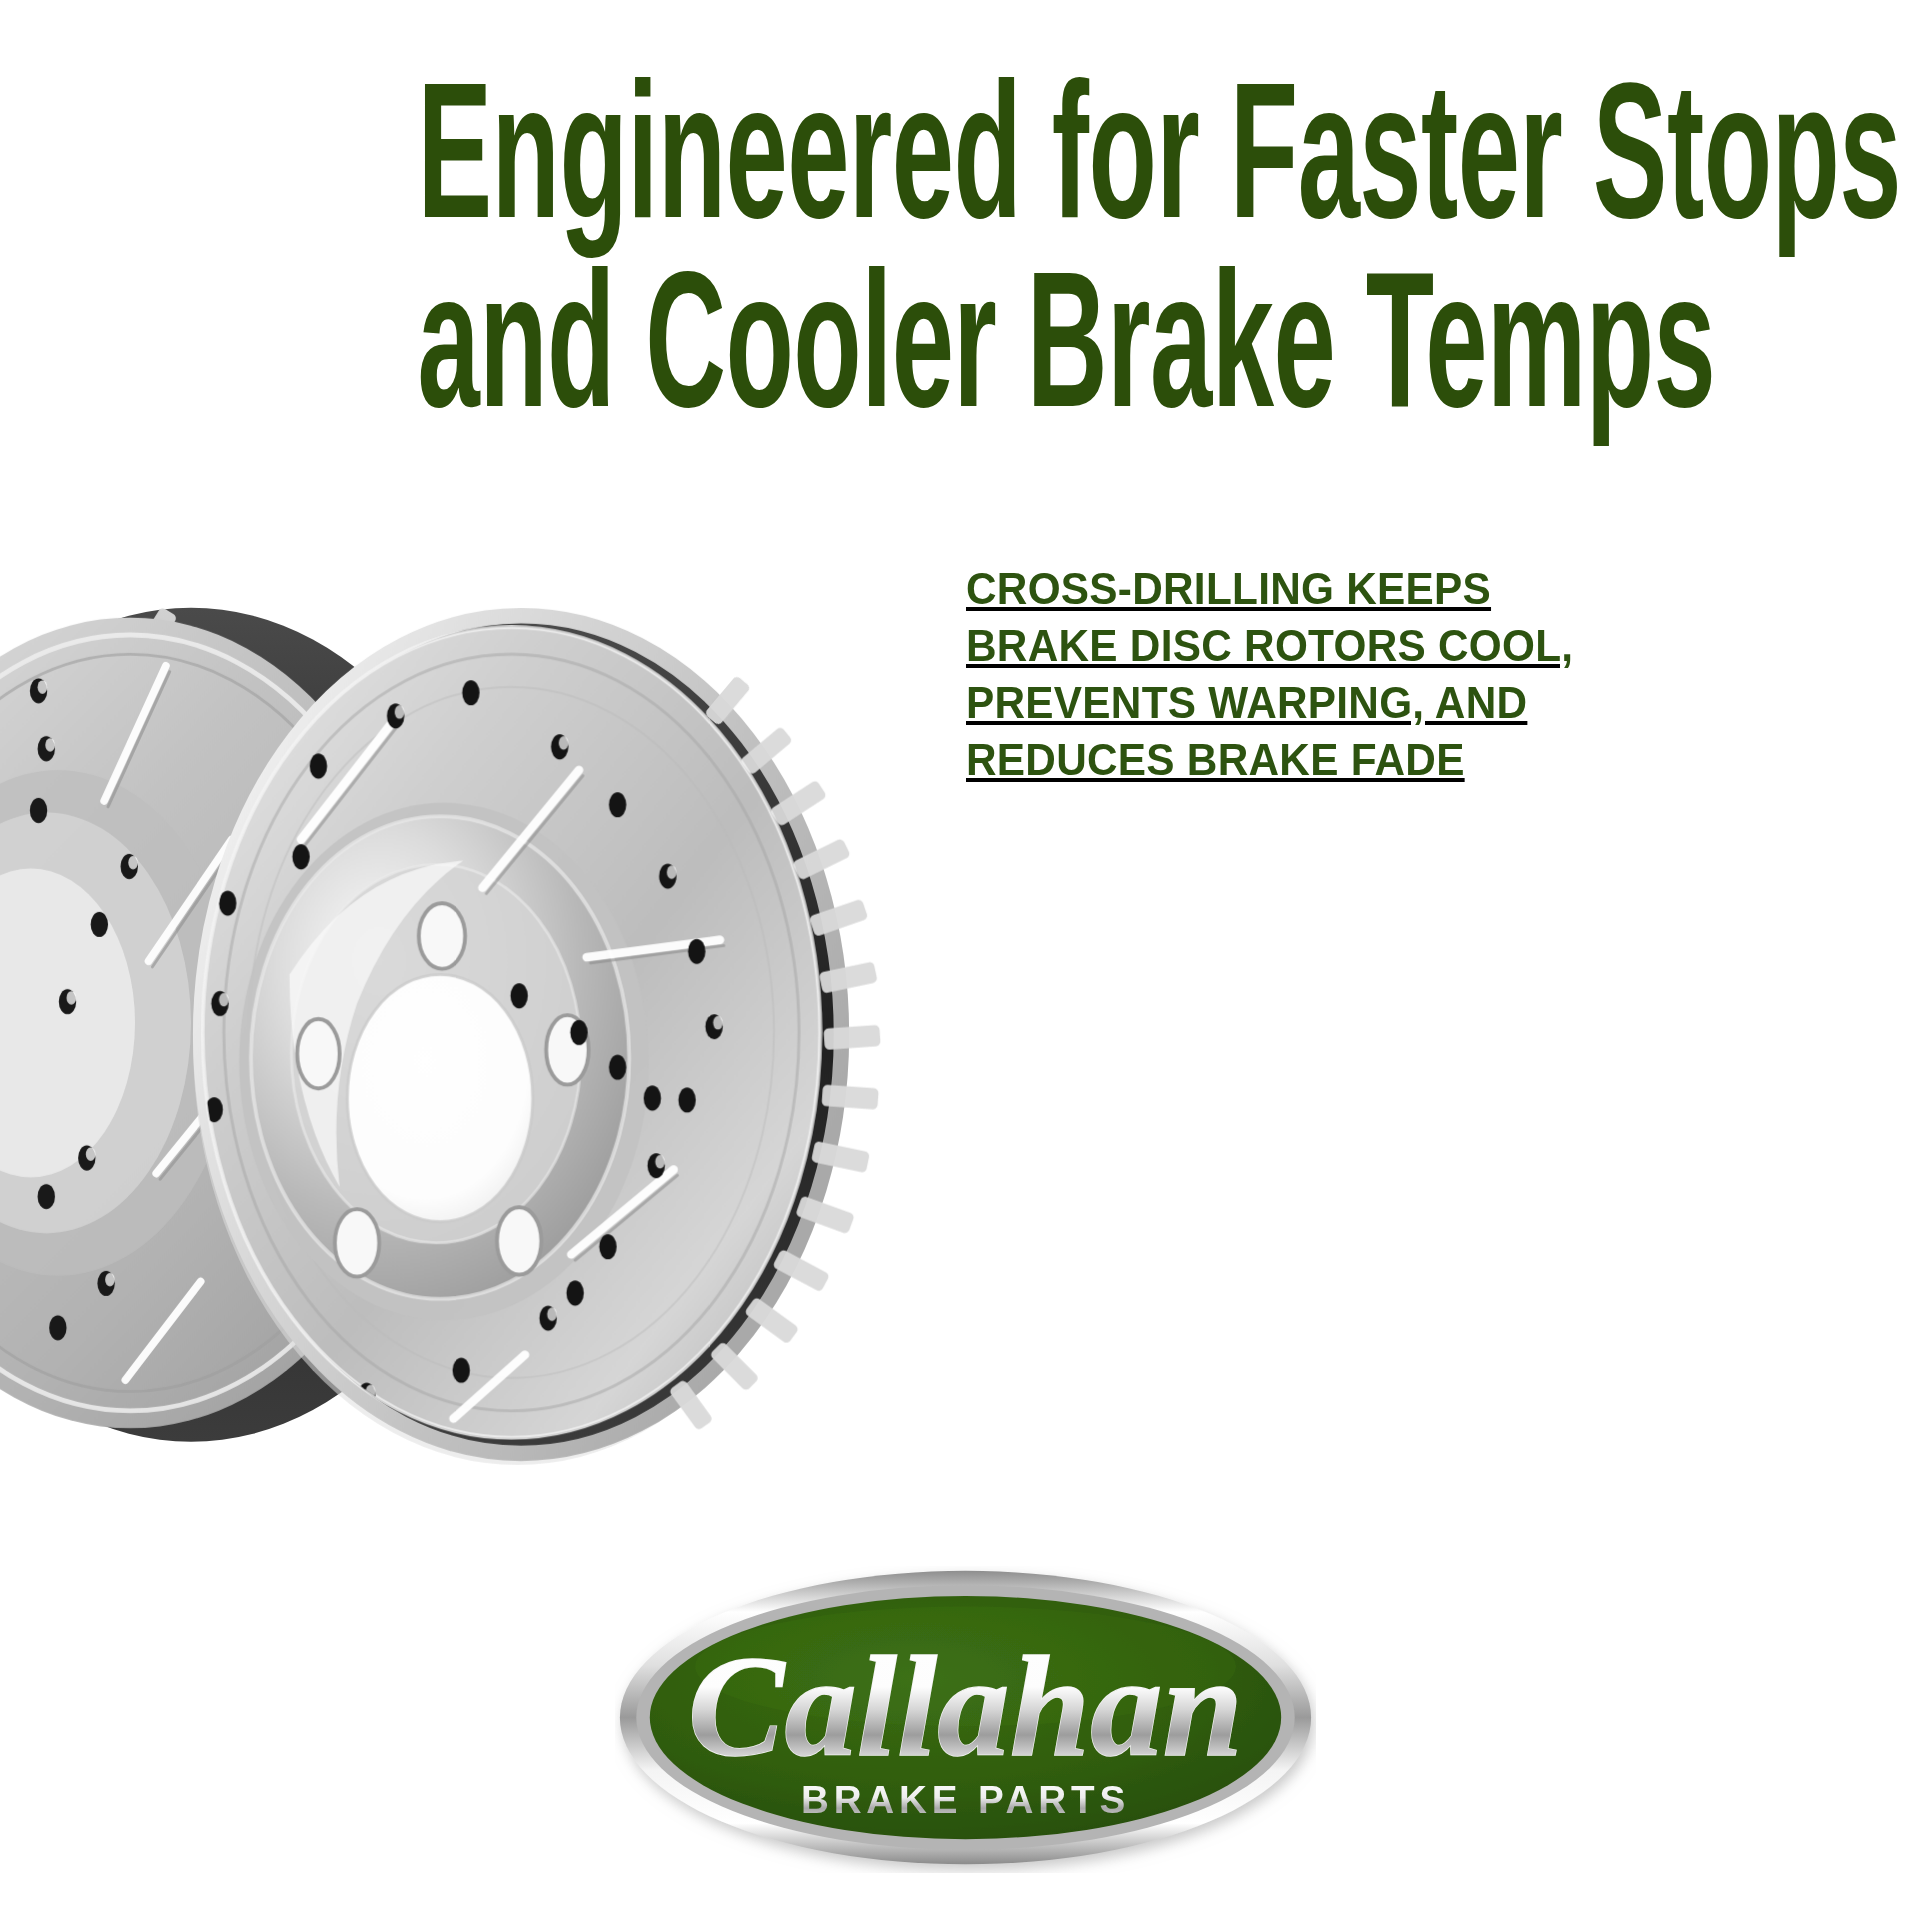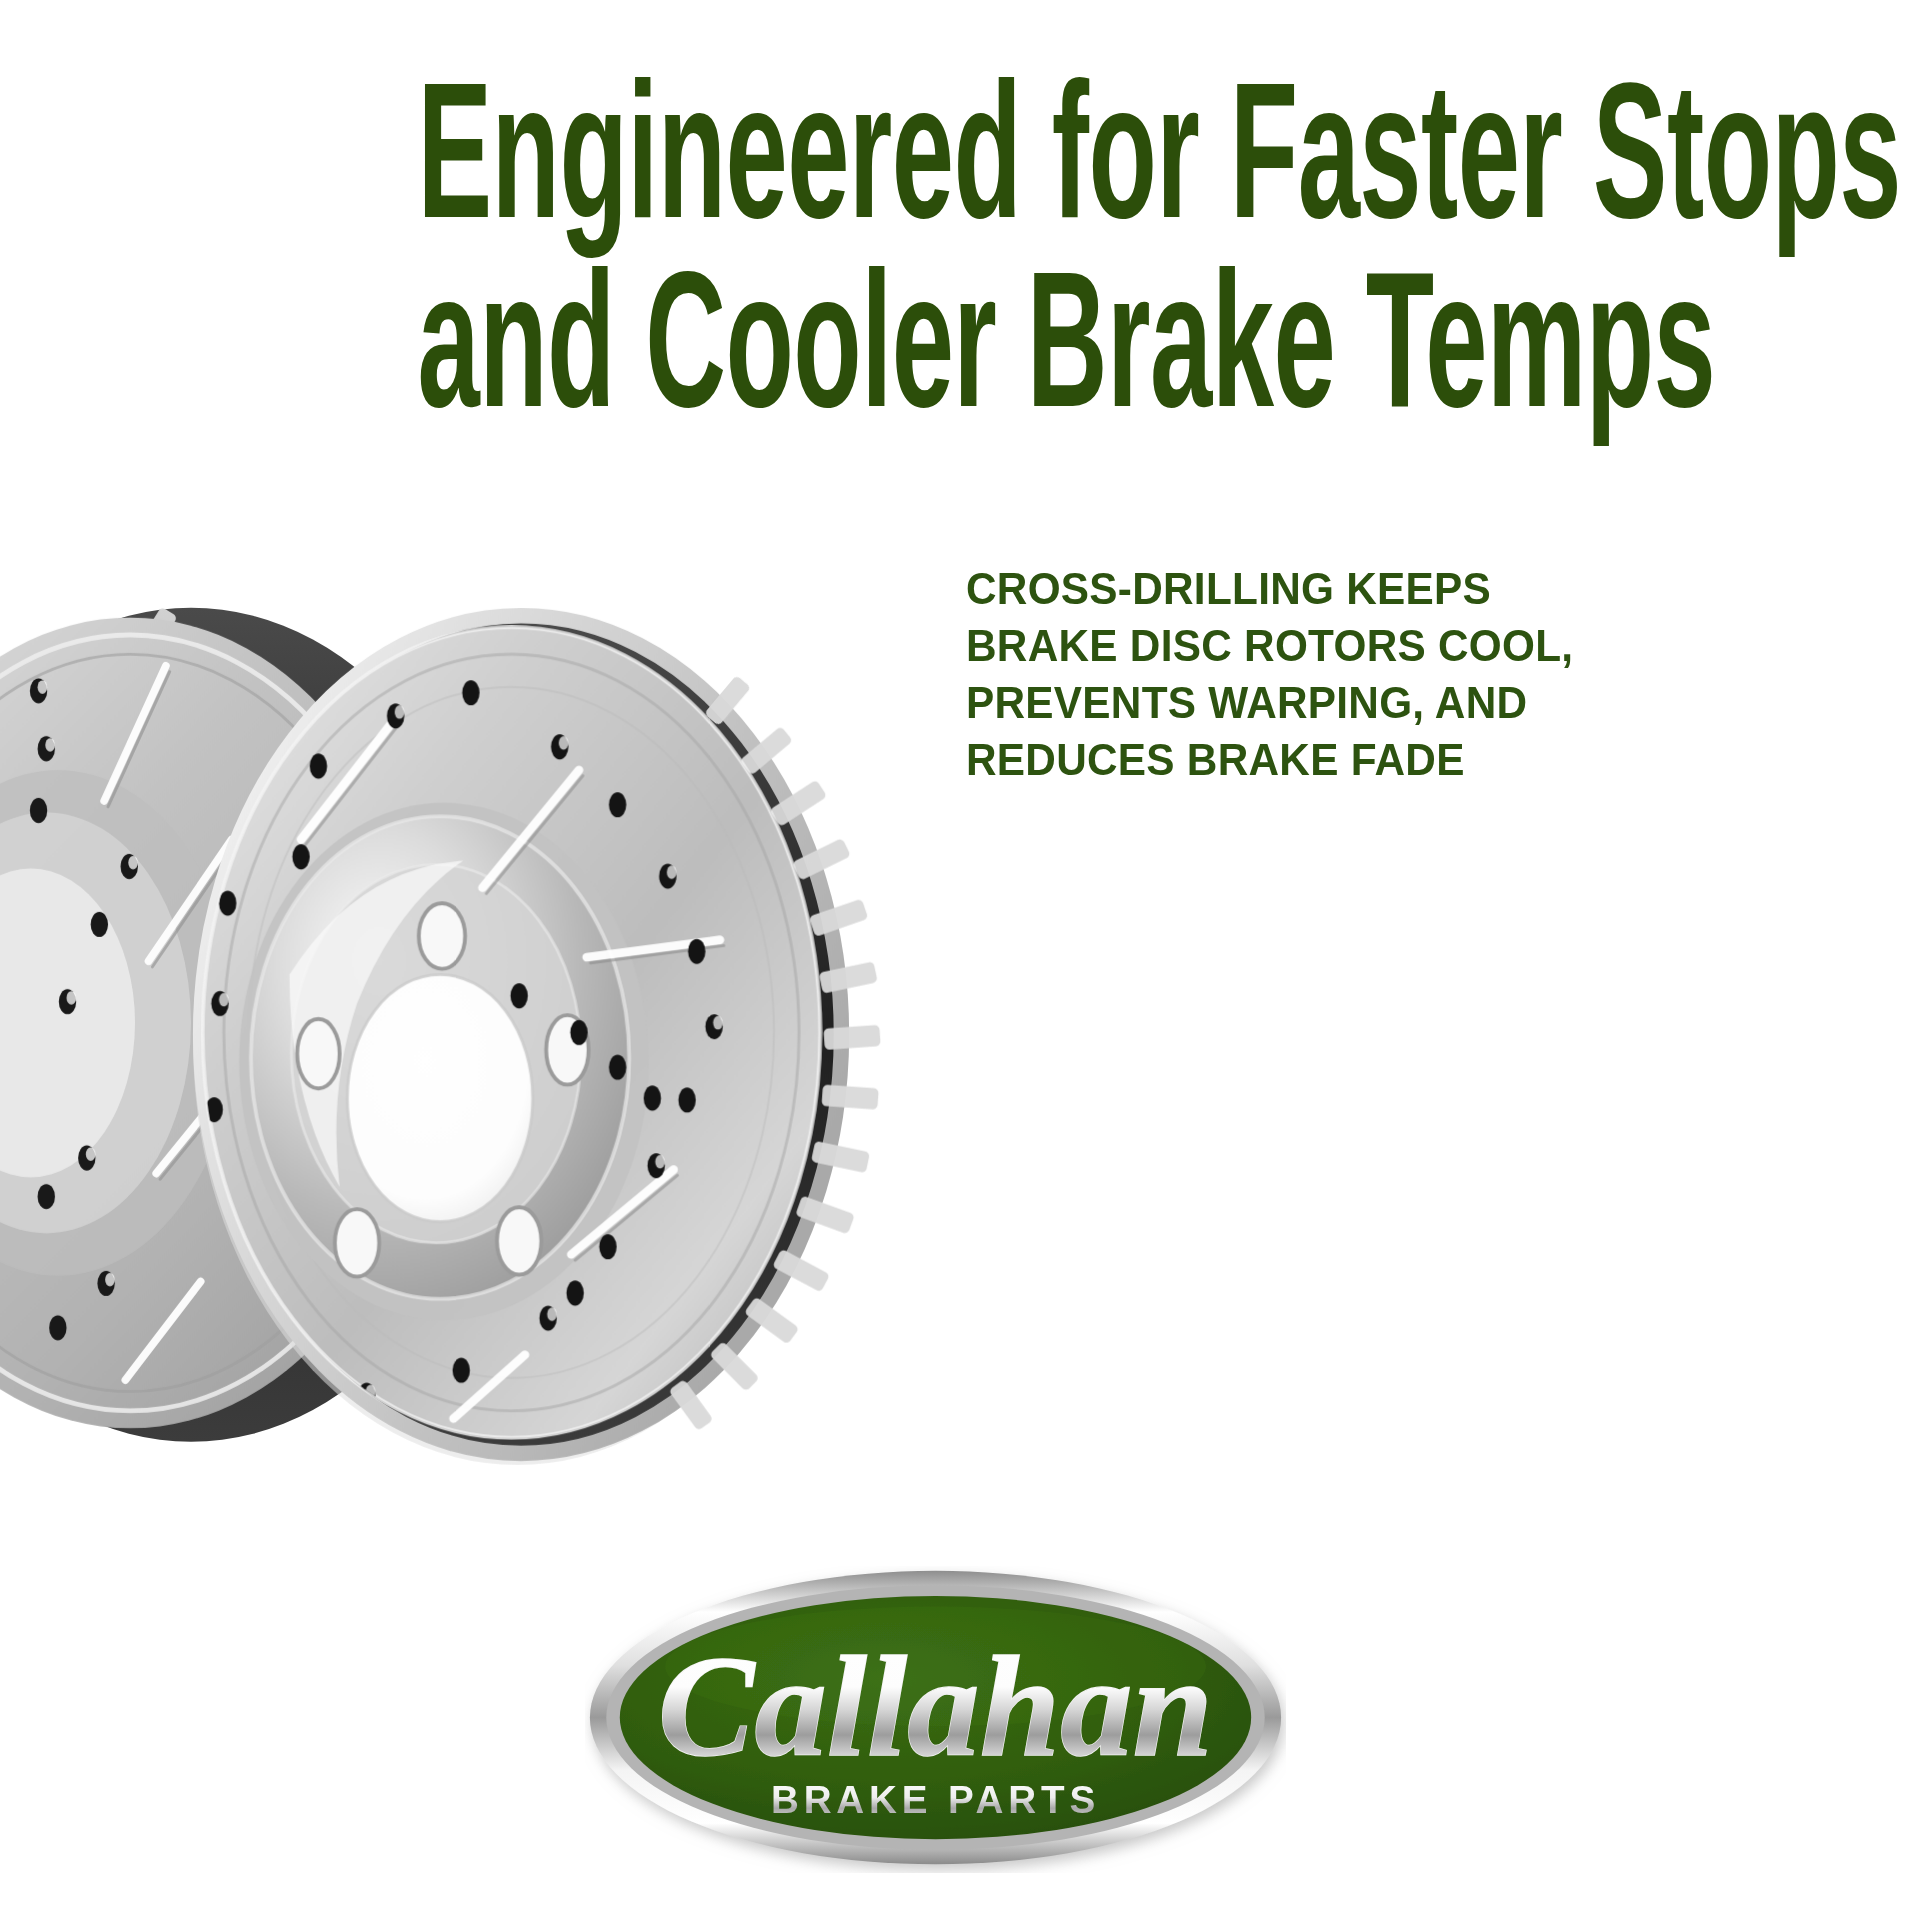--- a/index.html
+++ b/index.html
@@ -40,20 +40,21 @@
 
   
   #copy {
     position: absolute;
     left: 966px;
     top: 560px;
     width: 898px;
   }
   .copy-block {
     margin: 0 0 50px 0;
+    text-decoration: underline;
   }
   .copy-block:last-child { margin-bottom: 0; }
   .copy-line {
     display: block;
     font-family: "Liberation Sans", sans-serif;
     font-weight: 700;
     font-size: 45px;
     line-height: 57px;
     letter-spacing: 0.3px;
     color: #2d5310;
@@ -68,21 +69,21 @@
     left: -58px;
     top: 521px;
     width: 1023px;
     height: 1023px;
   }
   #rotors svg { display: block; }
 
   
   #logo {
     position: absolute;
-    left: 585px;
+    left: 615px;
     top: 1566px;
     width: 701px;
     height: 307px;
   }
   #logo svg { display: block; }
 </style>
 </head>
 <body>
 
 <div id="stage">

